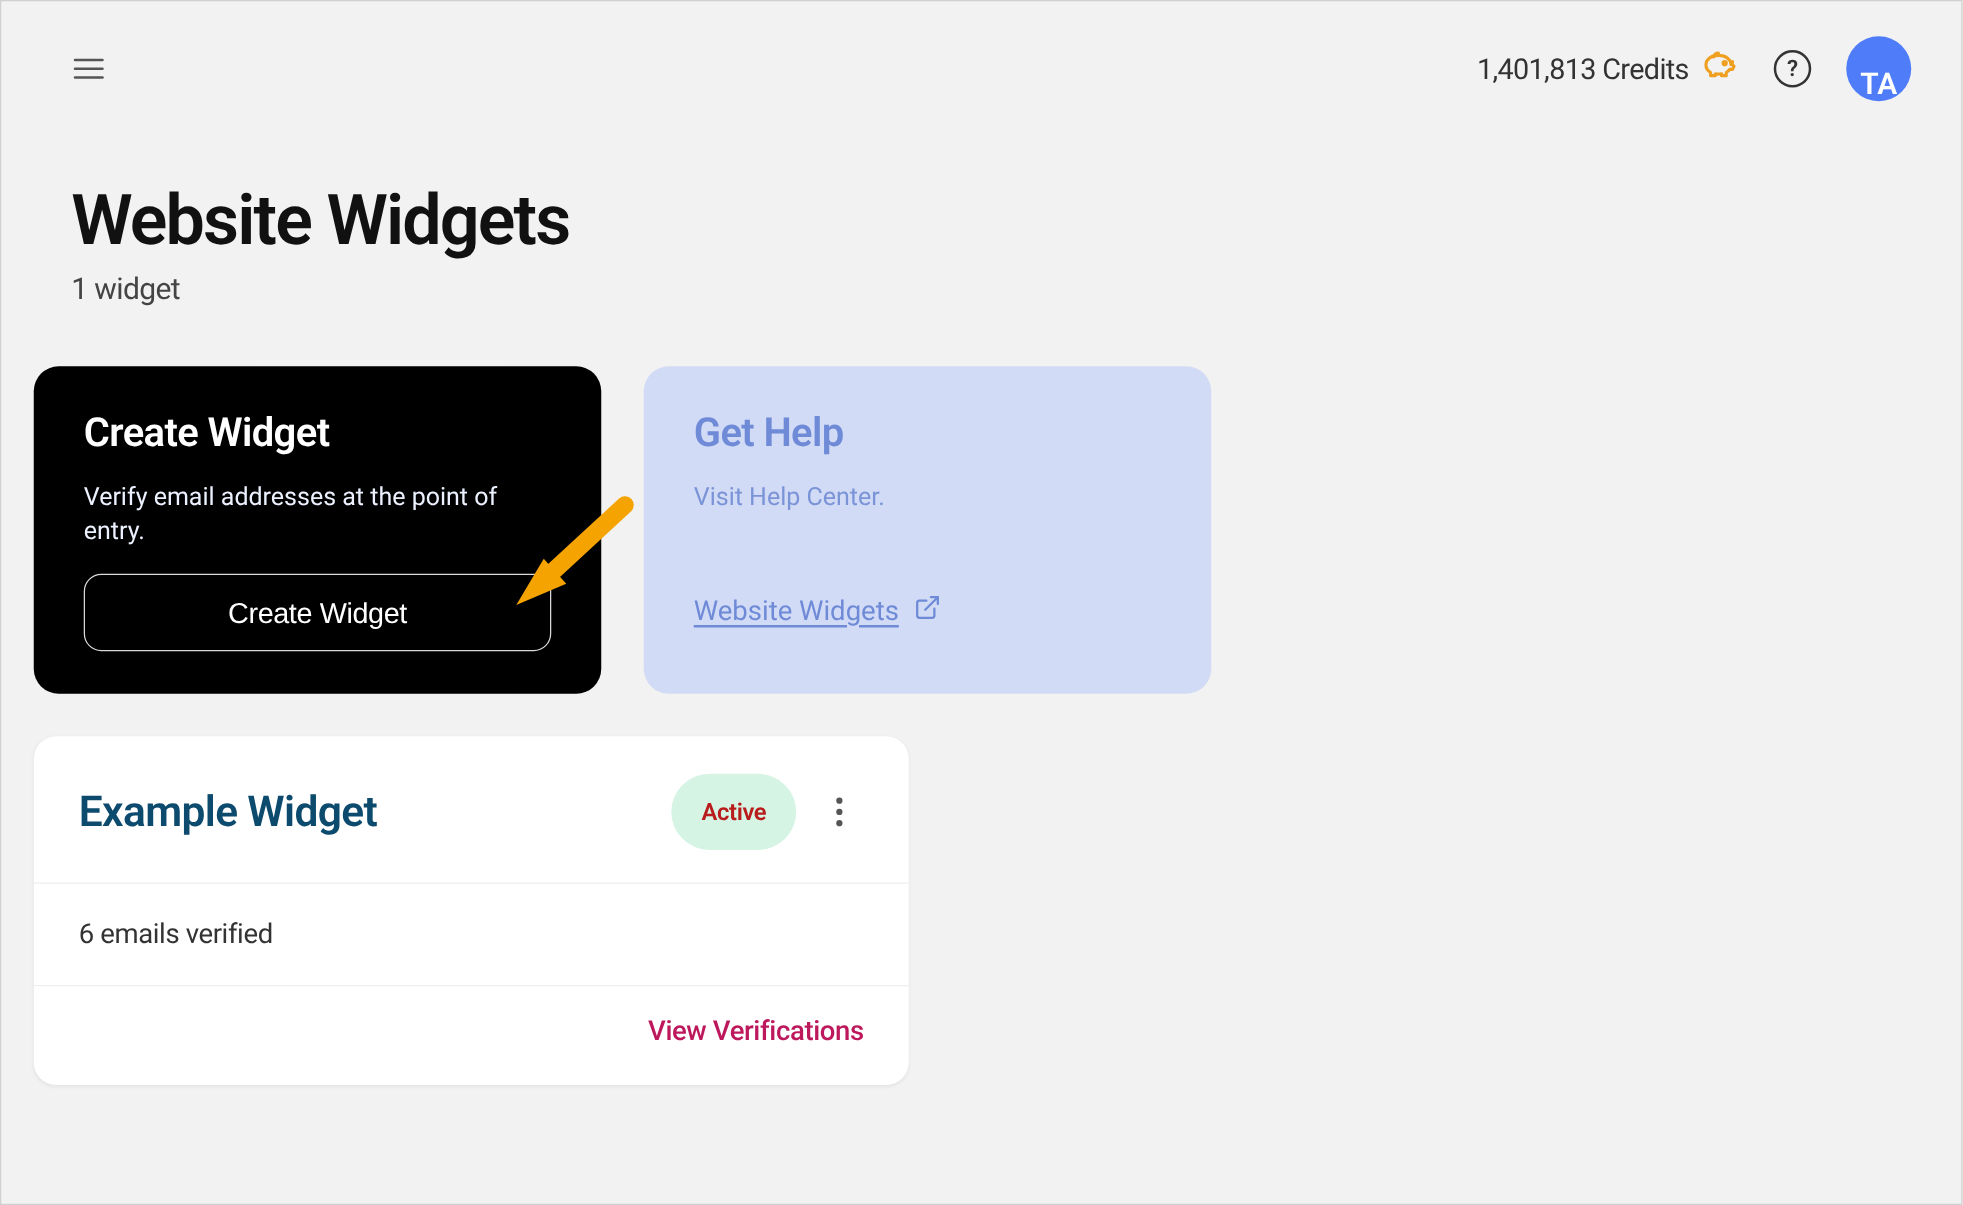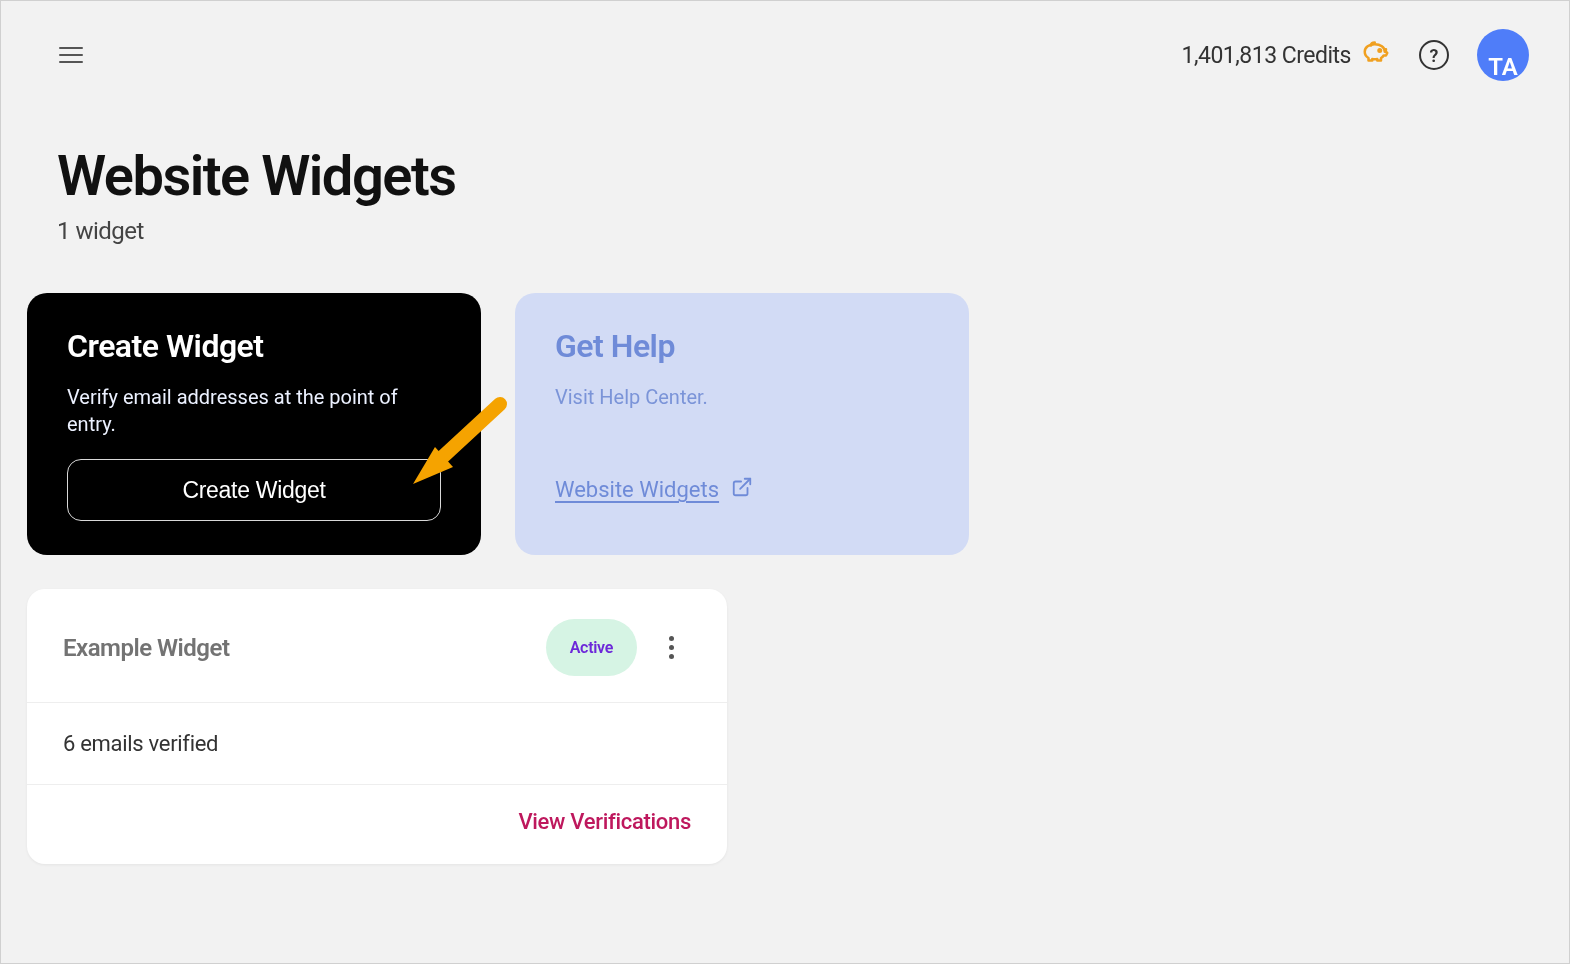--- a/index.html
+++ b/index.html
@@ -75,23 +75,23 @@
   .ext-icon svg { width:22px; height:22px; }
 
   .widget-card {
     margin: 34px 0 0 26px; width:700px; background:#fff; border-radius:18px;
     box-shadow:0 1px 3px rgba(0,0,0,0.06);
   }
   .wc-head {
     display:flex; align-items:center; padding:30px 36px 26px 36px;
     border-bottom:1px solid #eee;
   }
-  .wc-name { font-size:24px; font-weight:600; letter-spacing:-0.5px; color:#737373; flex:1; }
+  .wc-name { font-size:34px; font-weight:600; letter-spacing:-0.5px; color:#0c4a6e; flex:1; }
   .status-pill {
-    background:#d6f4e4; color:#6d28d9; font-weight:600; font-size:16px;
+    background:#d6f4e4; color:#b91c1c; font-weight:600; font-size:19px;
     padding:19px 24px; border-radius:999px; letter-spacing:-0.3px;
   }
   .kebab {
     width:40px; height:40px; margin-left:14px; display:flex; flex-direction:column;
     align-items:center; justify-content:center; gap:4px; cursor:pointer;
   }
   .kebab span { width:5px; height:5px; background:#555; border-radius:50%; }
   .wc-body { padding:28px 36px; font-size:22px; color:#333; border-bottom:1px solid #eee; letter-spacing:-0.3px; }
   .wc-foot { padding:24px 36px 30px; text-align:right; }
   .view-link { color:#be185d; font-size:22px; font-weight:500; cursor:pointer; letter-spacing:-0.3px; }

